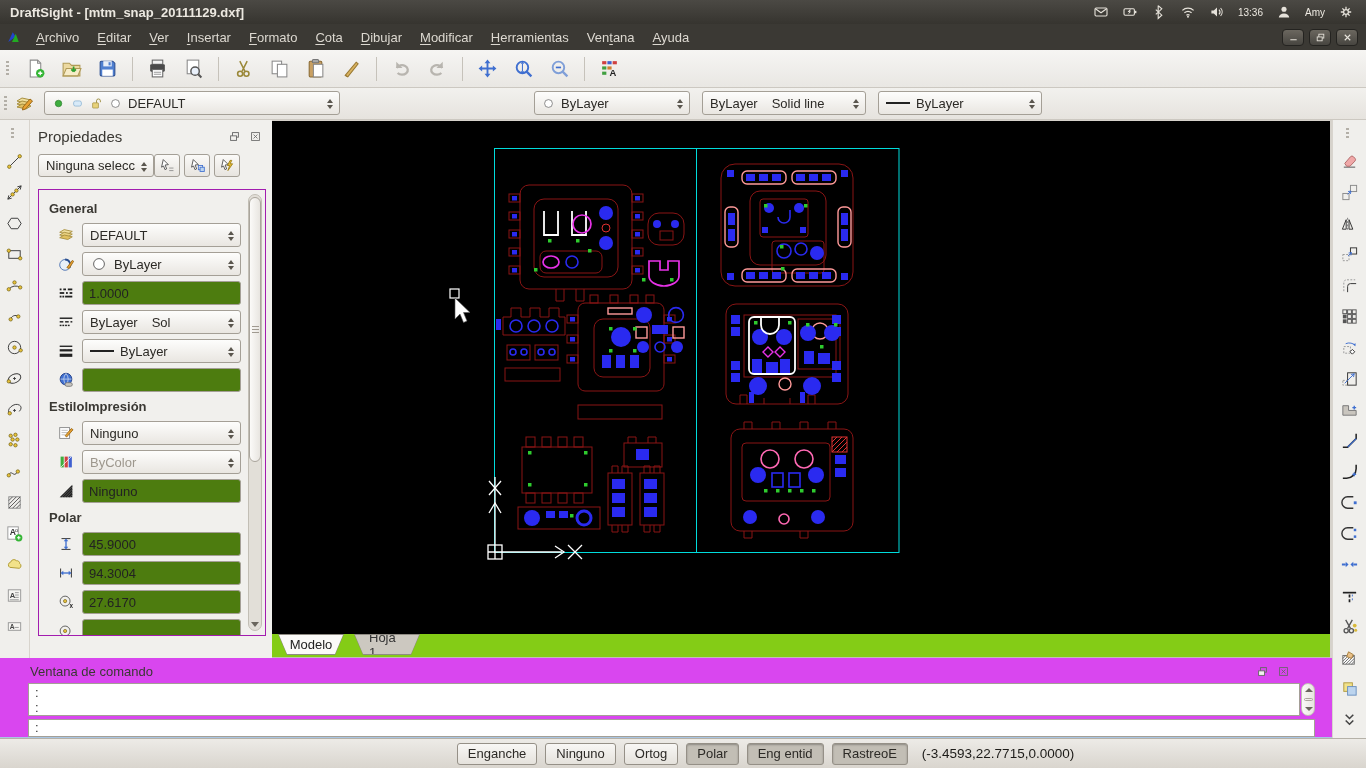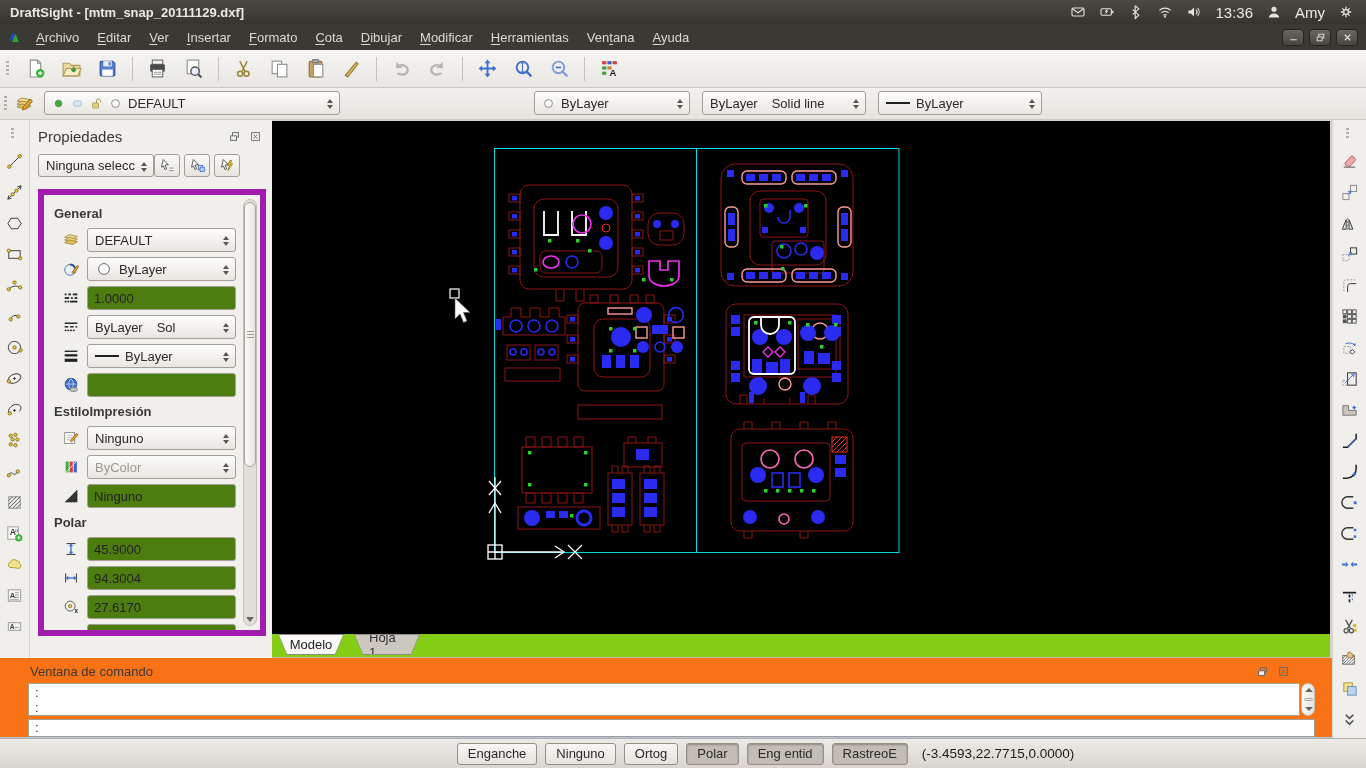--- a/index.html
+++ b/index.html
@@ -4,21 +4,21 @@
 <style>
 *{box-sizing:border-box;margin:0;padding:0}
 html,body{width:1366px;height:768px;overflow:hidden;font-family:"Liberation Sans",sans-serif;font-size:13px;color:#2c2a26;background:#d6d2cb}
 #app{position:relative;width:1366px;height:768px;background:#d6d2cb}
 .icon svg{display:block;width:20px;height:20px}
 
 .sysbar{position:absolute;left:0;top:0;width:1366px;height:24px;background:linear-gradient(#4b4944,#36342f);display:flex;align-items:center;color:#ece8e0}
 .sysbar .title{font-weight:bold;padding-left:10px;font-size:13px}
 .tray{margin-left:auto;display:flex;align-items:center;gap:13px;padding-right:12px}
 .tray .icon svg{width:16px;height:16px}
-.tray .txt{font-size:15px}
+.tray .txt{font-size:10px}
 
 .menubar{position:absolute;left:0;top:24px;width:1366px;height:26px;background:#3b3934;display:flex;align-items:center;color:#ddd9d1}
 .menubar .appicon{margin:0 6px 0 6px}
 .menubar .appicon svg{width:15px;height:15px}
 .menu-item{padding:4px 9px;cursor:default;white-space:nowrap}
 .menu-item u{text-underline-offset:2px}
 .winbtns{margin-left:auto;display:flex;gap:5px;padding-right:8px}
 .winbtn{width:22px;height:17px;border-radius:4px;border:1px solid #242320;background:linear-gradient(#6b675f,#474540);display:flex;align-items:center;justify-content:center}
 .winbtn svg{width:11px;height:11px}
 
@@ -52,21 +52,21 @@
 .panel{position:absolute;left:30px;top:120px;width:242px;height:538px;background:#f1f0ed;padding:6px 6px 0 8px}
 .phead{display:flex;align-items:center;height:20px}
 .phead .ptitle{font-size:15px;color:#3a3833}
 .phead .pbtns{margin-left:auto;display:flex;gap:4px;padding-right:2px}
 .pbtn{width:17px;height:15px;display:flex;align-items:center;justify-content:center}
 .pbtn svg{width:13px;height:13px}
 .selrow{display:flex;align-items:center;margin-top:8px}
 .selcombo{width:116px;height:23px}
 .selbtn{width:26px;height:23px;border:1px solid #a49f96;border-radius:3px;background:linear-gradient(#fbfaf8,#e7e4df);display:flex;align-items:center;justify-content:center}
 .selbtn svg{width:17px;height:17px}
-.groupbox{position:relative;margin-top:12px;height:447px;border:6px solid #a21caf;background:#f1f0ed;padding:4px 24px 0 10px;overflow:hidden}
+.groupbox{position:relative;margin-top:12px;height:447px;border:1px solid #a21caf;background:#f1f0ed;padding:4px 24px 0 10px;overflow:hidden}
 .gsec{font-weight:bold;color:#3a3833;margin:7px 0 7px 0}
 .prow{display:flex;align-items:center;gap:7px;margin:0 0 5px 8px}
 .prow .icon svg{width:18px;height:18px}
 .prow .ctl{flex:1;height:24px}
 .pinput{width:100%;height:24px;border:1px solid #a49f96;border-radius:3px;background:#4d7c0f;font:13px "Liberation Sans",sans-serif;color:#222;padding:0 6px}
 .combo.full{width:100%}
 .combo .two{display:flex;gap:14px}
 .combo.disabled{color:#9d978d}
 
 .pscroll{position:absolute;right:3px;top:4px;bottom:4px;width:14px;border:1px solid #c2beb5;border-radius:7px;background:#e2dfd8}
@@ -74,21 +74,21 @@
 .pthumb i{width:7px;height:1px;background:#a09a90}
 .parrow{position:absolute;left:2px;bottom:3px;width:0;height:0;border-left:4px solid transparent;border-right:4px solid transparent;border-top:5px solid #6a665e}
 
 .canvas{position:absolute;left:272px;top:121px;width:1058px;height:513px;background:#000}
 
 .tabsbar{position:absolute;left:272px;top:634px;width:1058px;height:24px;background:#84cc16;display:flex;align-items:flex-start;gap:10px;padding-left:6px;border-bottom:1px solid #c2beb5}
 .tab{position:relative;height:21px;min-width:66px;clip-path:polygon(0 0,100% 0,calc(100% - 9px) 100%,9px 100%);background:#8f8b83}
 .tab-inner{position:absolute;inset:1px;clip-path:polygon(0 0,100% 0,calc(100% - 8px) 100%,8px 100%);background:#ccc8c0;display:flex;align-items:center;justify-content:center;padding:0 14px;color:#333}
 .tab.active .tab-inner{background:#fbfaf8;color:#222}
 
-.cmdwin{position:absolute;left:0;top:658px;width:1332px;height:80px;background:#f97316;border-bottom:1px solid #a9c6e4}
+.cmdwin{position:absolute;left:0;top:658px;width:1332px;height:80px;background:#d946ef;border-bottom:1px solid #a9c6e4}
 .cmdtitle{position:absolute;left:30px;top:6px;color:#3a3833}
 .cmdbtns{position:absolute;right:40px;top:6px;display:flex;gap:4px}
 .cmdhist{position:absolute;left:28px;top:25px;width:1272px;height:33px;background:#fff;border:1px solid #a49f96;padding:1px 6px;line-height:15px;color:#333;overflow:hidden}
 .cmdscroll{position:absolute;left:1301px;top:25px;width:14px;height:33px;border:1px solid #c2beb5;border-radius:7px;background:linear-gradient(90deg,#fbfaf8,#e8e5e0)}
 .cmdscroll i{position:absolute;left:3px;width:0;height:0;border-left:4px solid transparent;border-right:4px solid transparent}
 .cmdscroll .u{top:4px;border-bottom:4px solid #6a665e}
 .cmdscroll .m{top:14px;left:2px;width:9px;height:3px;border:1px solid #aaa59c;border-radius:2px}
 .cmdscroll .d{bottom:4px;border-top:4px solid #6a665e}
 .cmdprompt{position:absolute;left:28px;top:61px;width:1287px;height:18px;background:#fff;border:1px solid #a49f96;padding:0 6px;line-height:16px;color:#333}
 

